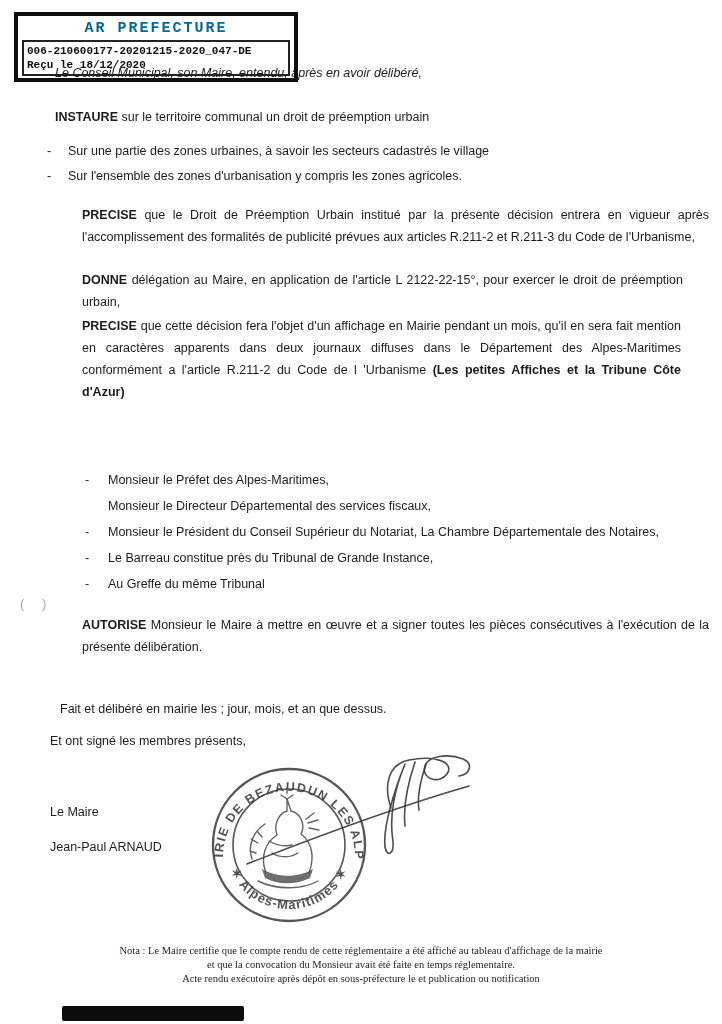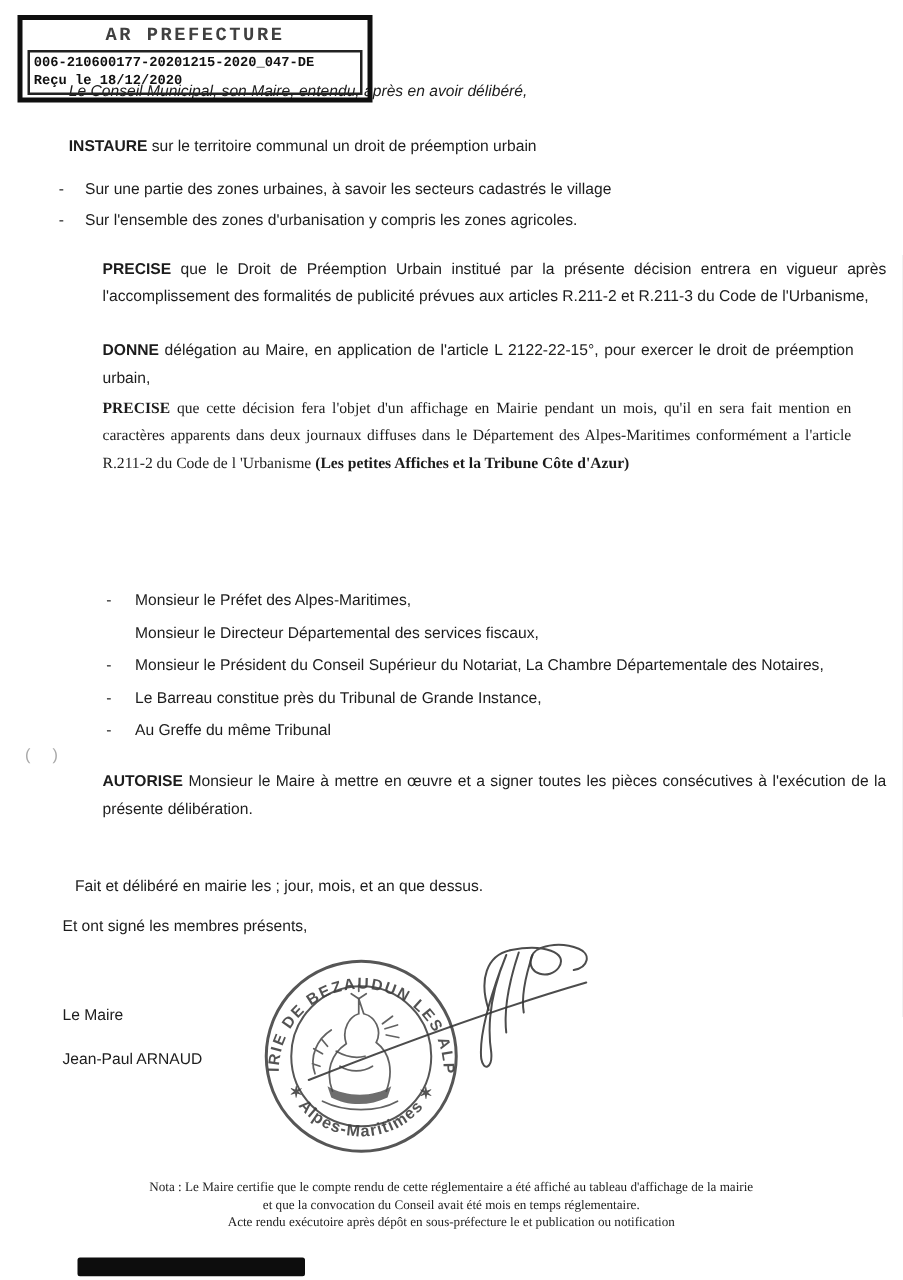--- a/index.html
+++ b/index.html
@@ -17,41 +17,41 @@
     position:absolute; left:14px; top:12px; width:268px;
     border:4px solid #0f0f0f;
     background:transparent;
     padding:3px 4px 2px 4px;
     z-index:3;
   }
   .ar-stamp .ar-title {
     text-align:center;
     font-family:"Liberation Mono","DejaVu Sans Mono",monospace;
     font-weight:bold; font-size:15px; letter-spacing:2px;
-    color:#404040; padding:1px 0 3px 0;
+    color:#0369a1; padding:1px 0 3px 0;
   }
   .ar-stamp .ar-inner {
     border:2px solid #222;
     font-family:"Liberation Mono","DejaVu Sans Mono",monospace;
     font-weight:bold; font-size:11px; color:#111;
     padding:2px 3px; line-height:14px;
     background:transparent;
   }
   
   .line, .para { position:absolute; font-size:12.5px; line-height:22px; }
   .para { text-align:justify;margin-left:32px; }
   .lead { font-weight:bold; }
   .intro { left:55px; top:62px; width:600px; z-index:1;font-style:italic; }
   .instaure { left:55px; top:106px; width:620px; }
   .bullet-row { position:absolute; left:47px; width:620px; font-size:12.5px; display:flex; }
   .bullet-row .dash { width:21px; flex:none; }
   .b1 { top:144px; } .b2 { top:169px; }
   .precise1 { left:50px; top:204px; width:627px; }
   .donne    { left:50px; top:269px; width:601px; }
-  .precise2 { left:50px; top:315px; width:599px;font-family:Liberation Serif, serif; }
+  .precise2 { left:50px; top:315px; width:599px; }
   .signale  { left:50px; top:401px; width:604px; }
   .recipients { position:absolute; left:85px; top:473px; width:580px; font-size:12.5px; }
   .recipient { display:flex; margin-bottom:11px; line-height:15px; }
   .recipient .dash { width:23px; flex:none; }
   .autorise { left:50px; top:614px; width:627px; }
   .closing1 { left:60px; top:698px; width:500px; }
   .closing2 { left:50px; top:730px; width:500px; }
   .sig-title { left:50px; top:801px; }
   .sig-name  { left:50px; top:836px; }
   .margin-artifact {
@@ -186,19 +186,19 @@
         <path d="M148,58 C140,34 146,14 166,10 C192,5 212,12 204,24 C197,34 178,30 182,16 C185,6 205,3 220,9 C230,13 228,24 216,26"></path>
         <path d="M162,14 C152,38 146,66 150,92 C151,104 144,108 142,97 C140,78 150,46 158,24"></path>
         <path d="M172,12 C164,36 160,58 162,76"></path>
         <path d="M183,14 C177,32 174,48 176,60"></path>
       </g>
     </svg>
   </div>
 
   <div class="nota">
     <div>Nota : Le Maire certifie que le compte rendu de cette réglementaire a été affiché au tableau d'affichage de la mairie</div>
-    <div>et que la convocation du Conseil avait été mois en temps réglementaire.</div>
+    <div>et que la convocation du Monsieur avait été faite en temps réglementaire.</div>
     <div>Acte rendu exécutoire après dépôt en sous-préfecture le et publication ou notification</div>
   </div>
 
   <div class="redaction-bar"></div>
 
 </div>
 
 </body></html>

